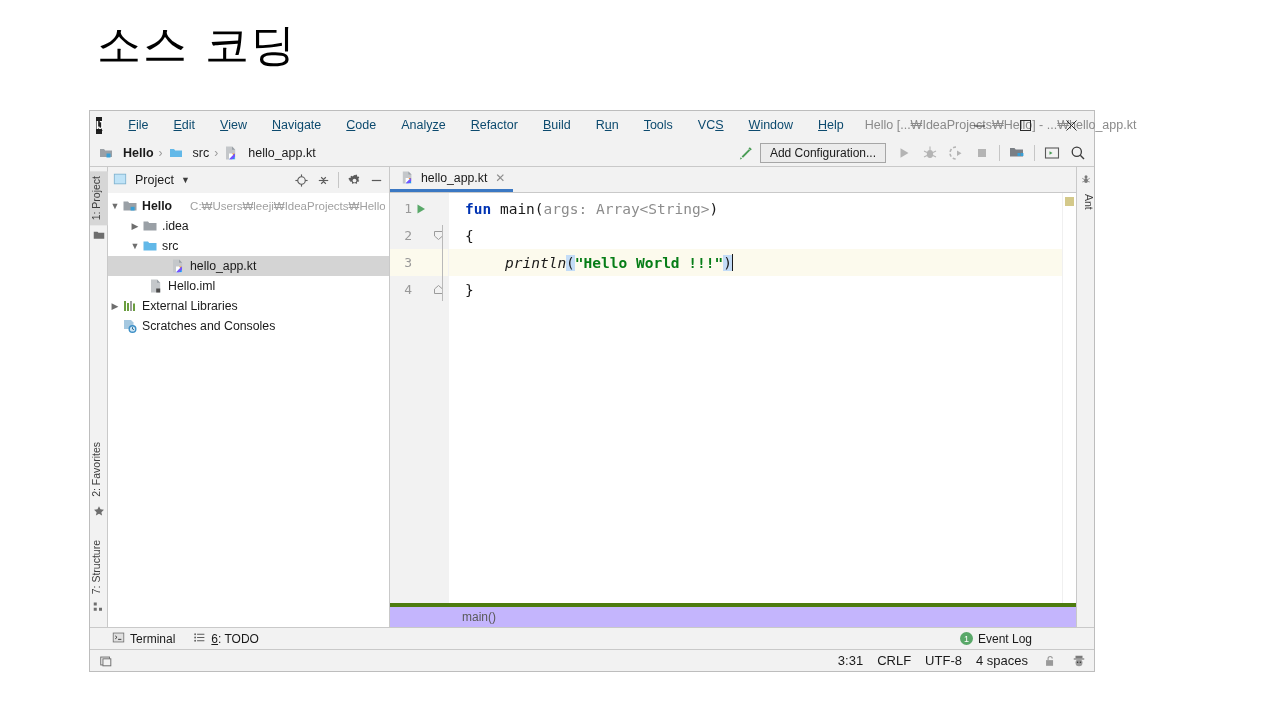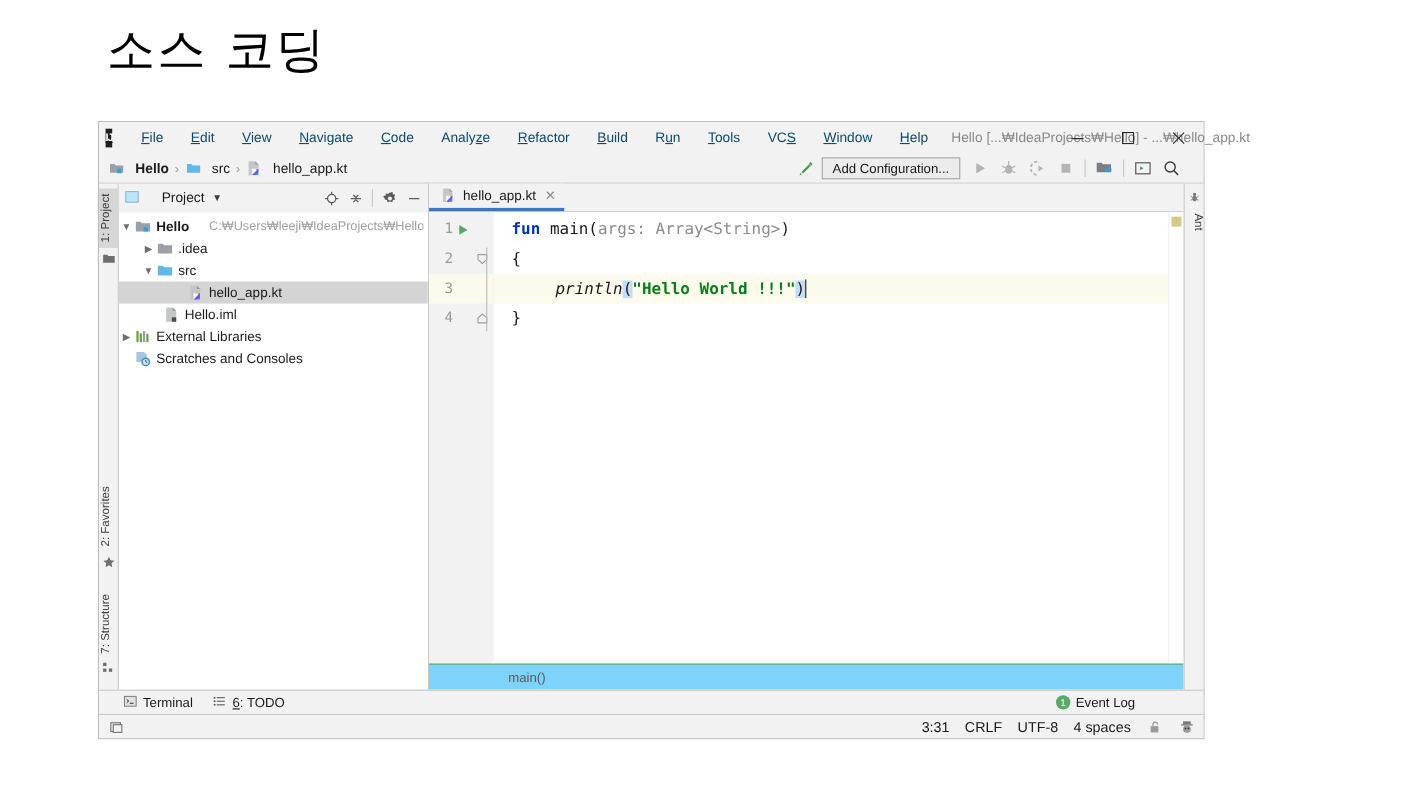--- a/index.html
+++ b/index.html
@@ -63,21 +63,21 @@
 
   
   .navbar {
     height:28px; display:flex; align-items:center;
     background:#f2f2f2; border-bottom:1px solid #c9c9c9;
     padding-left:8px; position:relative;
   }
   .crumb { display:flex; align-items:center; gap:5px; font-size:12.5px; }
   .crumb-sep { color:#9a9a9a; margin:0 5px; font-size:12px; }
   .crumb.bold { font-weight:bold; }
-  .toolbar-right { position:absolute; right:17px; top:0; height:28px; display:flex; align-items:center; gap:2px; }
+  .toolbar-right { position:absolute; right:4px; top:0; height:28px; display:flex; align-items:center; gap:2px; }
   .tb-btn { width:24px; height:22px; display:flex; align-items:center; justify-content:center; }
   .addconf {
     height:20px; padding:0 9px; font-size:12px;
     border:1px solid #a6a6a6; background:#ececec; color:#1a1a1a;
     display:flex; align-items:center; margin-right:4px;
   }
   .tb-sep { width:1px; height:16px; background:#c6c6c6; margin:0 3px; }
 
   
   .ide-body { flex:1; display:flex; min-height:0; }
@@ -98,21 +98,21 @@
 
   
   .project-panel {
     width:282px; background:#f2f2f2; display:flex; flex-direction:column;
     border-right:1px solid #c9c9c9; flex-shrink:0;
   }
   .panel-head {
     height:26px; display:flex; align-items:center; padding:0 5px;
     background:#f2f2f2; position:relative;
   }
-  .panel-head .ptitle { font-size:12.5px; margin-left:14px; }
+  .panel-head .ptitle { font-size:12.5px; margin-left:2px; }
   .panel-head .caret { margin-left:7px; font-size:9px; color:#3c3c3c; }
   .panel-icons { position:absolute; right:3px; display:flex; align-items:center; gap:2px; }
   .pi { width:20px; height:20px; display:flex; align-items:center; justify-content:center; }
 
   .tree { flex:1; background:#ffffff; padding-top:3px; overflow:hidden; }
   .tree-row {
     height:20px; display:flex; align-items:center; font-size:12.3px;
     padding-right:4px; white-space:nowrap;
   }
   .tree-row.selected { background:#d4d4d4; }
@@ -165,21 +165,21 @@
     border-left:1px solid #f0f0f0;
   }
   .marker-box { position:absolute; top:4px; left:2px; width:9px; height:9px; background:#d4c98a; }
 
   .right-strip {
     width:18px; background:#f2f2f2; border-left:1px solid #c9c9c9; flex-shrink:0;
     position:relative;
   }
 
   .breadcrumbbar {
-    height:24px; background:#7dd3fc; border-top:1px solid #4d7c0f;
+    height:24px; background:#c4b5fd; border-top:4px solid #4d7c0f;
     display:flex; align-items:center; padding-left:72px; font-size:12px; color:#5a5a5a;
   }
 
   
   .toolwin-bar {
     height:22px; background:#f2f2f2; border-top:1px solid #c9c9c9;
     display:flex; align-items:center; padding-left:22px; gap:18px; position:relative;
   }
   .twb-item { display:flex; align-items:center; gap:5px; font-size:12px; color:#1a1a1a; }
   .twb-item u { text-decoration:underline; }

